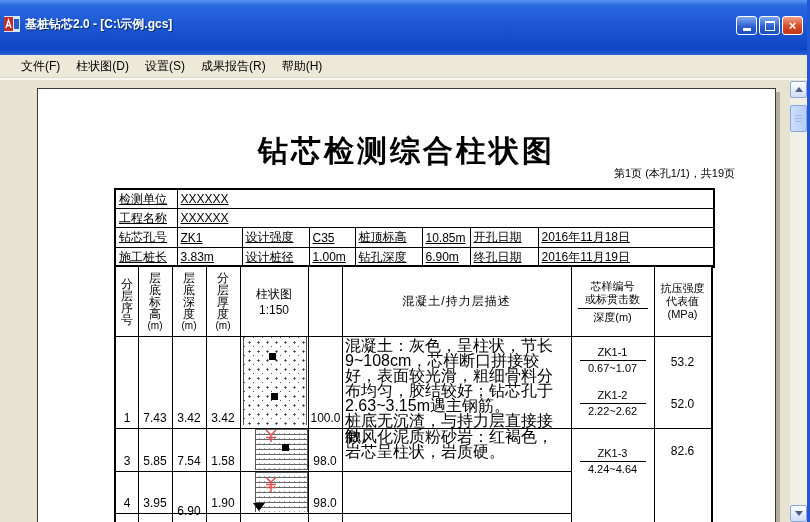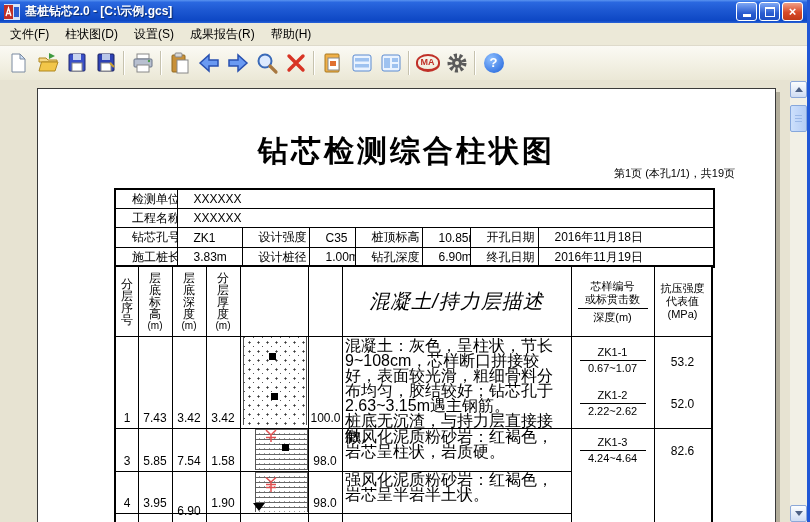--- a/index.html
+++ b/index.html
@@ -1,62 +1,62 @@
 <!DOCTYPE html>
 <html><head>
 <meta charset="utf-8">
 <style>
   html,body{margin:0;padding:0;}
   body{width:810px;height:522px;overflow:hidden;font-family:"Liberation Sans","DejaVu Sans",sans-serif;background:#ece9d8;}
   .window{position:relative;width:810px;height:522px;box-sizing:border-box;border-right:3px solid #2157d6;background:#ece9d8;}
 
   
-  .titlebar{height:23px;background:linear-gradient(180deg,#5a94f0 0%,#2a68e0 10%,#1d58d2 45%,#0d47c4 90%,#2a63d8 100%);display:flex;align-items:center;padding:0 4px;color:#fff;}
+  .titlebar{height:23px;background:linear-gradient(180deg,#5a94f0 0%,#2a68e0 10%,#1d58d2 45%,#0d47c4 90%,#2a63d8 100%);display:flex;padding:16px 4px;color:#fff;}
   .appicon{width:16px;height:16px;flex:0 0 16px;}
   .title-text{font-size:12px;font-weight:bold;margin-left:5px;flex:1;text-shadow:1px 1px 1px #0a2a6a;white-space:nowrap;overflow:hidden;}
   .tbtn{width:21px;height:19px;margin-left:2px;border:1px solid #fff;border-radius:3px;display:flex;align-items:center;justify-content:center;box-sizing:border-box;}
   .tbtn.blue{background:linear-gradient(#7fa8f5,#2a5cd0 60%,#1c4ec4);}
   .tbtn.red{background:linear-gradient(#f0a088,#d84a28 55%,#c03a18);}
   .glyph-min{width:8px;height:3px;background:#fff;margin-top:8px;}
   .glyph-restore{width:8px;height:7px;border:1px solid #fff;border-top:2px solid #fff;background:transparent;}
   .glyph-close{color:#fff;font-size:13px;font-weight:bold;line-height:16px;}
 
   
-  .menubar{height:22px;background:#ece9d8;display:flex;align-items:center;padding-left:2px;font-size:12px;color:#000;border-bottom:1px solid #dedacb;}
+  .menubar{height:22px;background:#ece9d8;display:flex;align-items:center;padding-left:13px;font-size:12px;color:#000;border-bottom:1px solid #dedacb;}
   .menu-item{padding:3px 8px;cursor:default;}
 
   
   .toolbar{height:34px;background:linear-gradient(#fbfaf4,#ebe8d6);display:flex;align-items:center;padding-left:4px;border-bottom:1px solid #c6c2ae;}
   .tool{width:29px;height:28px;display:flex;align-items:center;justify-content:center;}
   .sep{width:1px;height:24px;background:#c6c2ae;border-right:1px solid #fff;margin:0 3px;}
   .ma{display:inline-block;border:2px solid #c03028;border-radius:50% / 46%;color:#c03028;font-weight:bold;font-size:9px;padding:2px 3px;line-height:9px;border-bottom-width:3px;}
   .help-circle{width:20px;height:20px;border-radius:50%;background:radial-gradient(circle at 35% 30%,#8fc0ff,#1b5fd9);color:#fff;font-weight:bold;text-align:center;line-height:20px;font-size:13px;}
 
   
   .docarea{position:absolute;top:80px;left:0;width:807px;height:442px;background:#e7e3d2;overflow:hidden;}
   .page{position:absolute;left:37px;top:8px;width:737px;height:620px;background:#fff;border:1px solid #3a3a3a;box-shadow:4px 4px 0 #b3ae9c;}
 
   .doc-title{margin-top:42px;text-align:center;font-family:"Liberation Serif","DejaVu Serif",serif;font-size:30px;font-weight:bold;letter-spacing:3px;color:#000;}
   .page-info{position:absolute;top:77px;right:40px;font-size:11px;color:#000;}
 
   
   .info-table{position:absolute;left:76px;top:99px;width:599px;border-collapse:collapse;table-layout:fixed;font-size:12px;color:#000;border:2px solid #000;}
-  .info-table td{border:1px solid #000;padding:0 16px;white-space:nowrap;overflow:hidden;height:18px;}
+  .info-table td{border:1px solid #000;padding:0 3px;white-space:nowrap;overflow:hidden;height:18px;text-decoration:underline;}
   .info-table tr.r3 td{height:19px;}
 
   
   .grid{position:absolute;left:76px;top:176px;width:595px;height:262px;border:2px solid #000;background:#fff;font-size:12px;color:#000;}
   .vl{position:absolute;top:0;bottom:0;width:1px;background:#000;}
   .hl{position:absolute;height:1px;background:#000;left:0;}
   .hc{position:absolute;top:0;height:69px;display:flex;flex-direction:column;align-items:center;justify-content:center;text-align:center;}
   .vtxt{width:13px;margin:0 auto;word-break:break-all;line-height:12px;font-size:12px;text-align:center;}
   .unit{font-size:10px;line-height:11px;}
   .hsmall{font-size:11px;line-height:13px;}
   .sampbar{width:70px;height:1px;background:#000;margin:2px auto;}
-  .desc-head{font-size:20px;letter-spacing:1px;font-style:italic;}
+  .desc-head{font-size:12px;letter-spacing:1px;}
 
   .num{position:absolute;text-align:center;font-size:12px;line-height:13px;}
   .desc{position:absolute;left:229px;width:222px;font-size:16px;line-height:15px;white-space:pre-line;}
   .samp{position:absolute;left:455px;width:83px;text-align:center;font-size:11px;line-height:13px;}
   .samp .bar{width:66px;height:1px;background:#000;margin:1px auto;}
   .str{position:absolute;left:538px;width:57px;text-align:center;font-size:12px;}
 
   .pat-concrete{position:absolute;left:127px;top:70px;width:62px;height:88px;border-left:1px solid #555;border-right:1px solid #555;
     background-image:radial-gradient(#333 0.9px,transparent 1.2px),radial-gradient(#555 0.7px,transparent 1px);
     background-size:9px 9px,9px 9px;background-position:1px 1px,5px 5px;}
@@ -289,20 +289,24 @@
           <div class="unit">(m)</div>
         </div>
         <div class="hc" style="left:56px;width:34px">
           <div class="vtxt">层底深度</div>
           <div class="unit">(m)</div>
         </div>
         <div class="hc" style="left:90px;width:34px">
           <div class="vtxt">分层厚度</div>
           <div class="unit">(m)</div>
         </div>
+        <div class="hc" style="left:124px;width:68px">
+          <div>柱状图</div>
+          <div>1:150</div>
+        </div>
         <div class="hc" style="left:226px;width:229px">
           <div class="desc-head">混凝土/持力层描述</div>
         </div>
         <div class="hc" style="left:455px;width:83px">
           <div class="hsmall">芯样编号</div>
           <div class="hsmall">或标贯击数</div>
           <div class="sampbar"></div>
           <div class="hsmall">深度(m)</div>
         </div>
         <div class="hc" style="left:538px;width:57px">
@@ -324,21 +328,20 @@
         <div class="num" style="left:56px;width:34px;top:188px">7.54</div>
         <div class="num" style="left:90px;width:34px;top:188px">1.58</div>
         <div class="num" style="left:192px;width:34px;top:188px">98.0</div>
         <div class="desc" style="top:162px">微风化泥质粉砂岩：红褐色，岩芯呈柱状，岩质硬。</div>
 
         <div class="num" style="left:0;width:22px;top:230px">4</div>
         <div class="num" style="left:22px;width:34px;top:230px">3.95</div>
         <div class="num" style="left:56px;width:34px;top:238px">6.90</div>
         <div class="num" style="left:90px;width:34px;top:230px">1.90</div>
         <div class="num" style="left:192px;width:34px;top:230px">98.0</div>
-        <div class="desc" style="top:205px">强风化泥质粉砂岩：红褐色，岩芯呈半岩半土状。</div>
 
         <div class="pat-concrete"></div>
         <div class="pat-rock" style="top:162px;height:41px"></div>
         <div class="pat-rock" style="top:205px;height:40px"></div>
         <div class="sq" style="left:153px;top:86px"></div>
         <div class="sq" style="left:155px;top:126px"></div>
         <div class="sq" style="left:166px;top:177px"></div>
         <svg class="wsym" style="left:147px;top:161px" width="16" height="16" viewBox="0 0 16 16">
           <path d="M3 2 L8 7 M13 2 L8 7 M8 7 V14 M3 9.5 H13" stroke="#e05050" stroke-width="1.5" fill="none"></path>
         </svg>
@@ -350,21 +353,21 @@
         <div class="samp" style="top:79px">
           <div>ZK1-1</div>
           <div class="bar"></div>
           <div>0.67~1.07</div>
         </div>
         <div class="samp" style="top:122px">
           <div>ZK1-2</div>
           <div class="bar"></div>
           <div>2.22~2.62</div>
         </div>
-        <div class="samp" style="top:169px">
+        <div class="samp" style="top:180px">
           <div>ZK1-3</div>
           <div class="bar"></div>
           <div>4.24~4.64</div>
         </div>
 
         <div class="str" style="top:88px">53.2</div>
         <div class="str" style="top:130px">52.0</div>
         <div class="str" style="top:177px">82.6</div>
       </div>
     </div>

